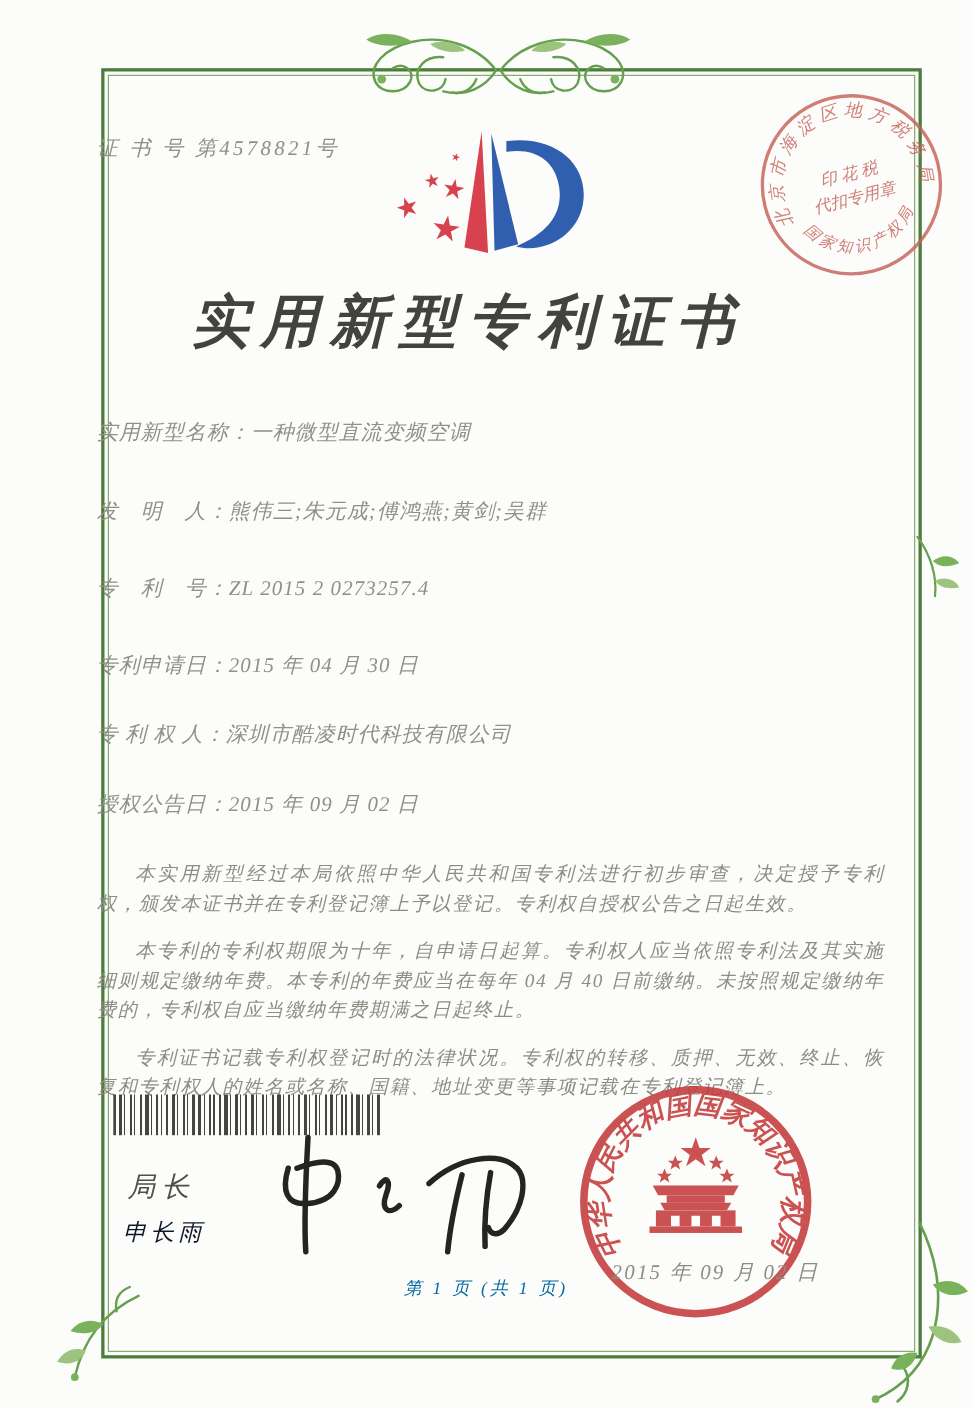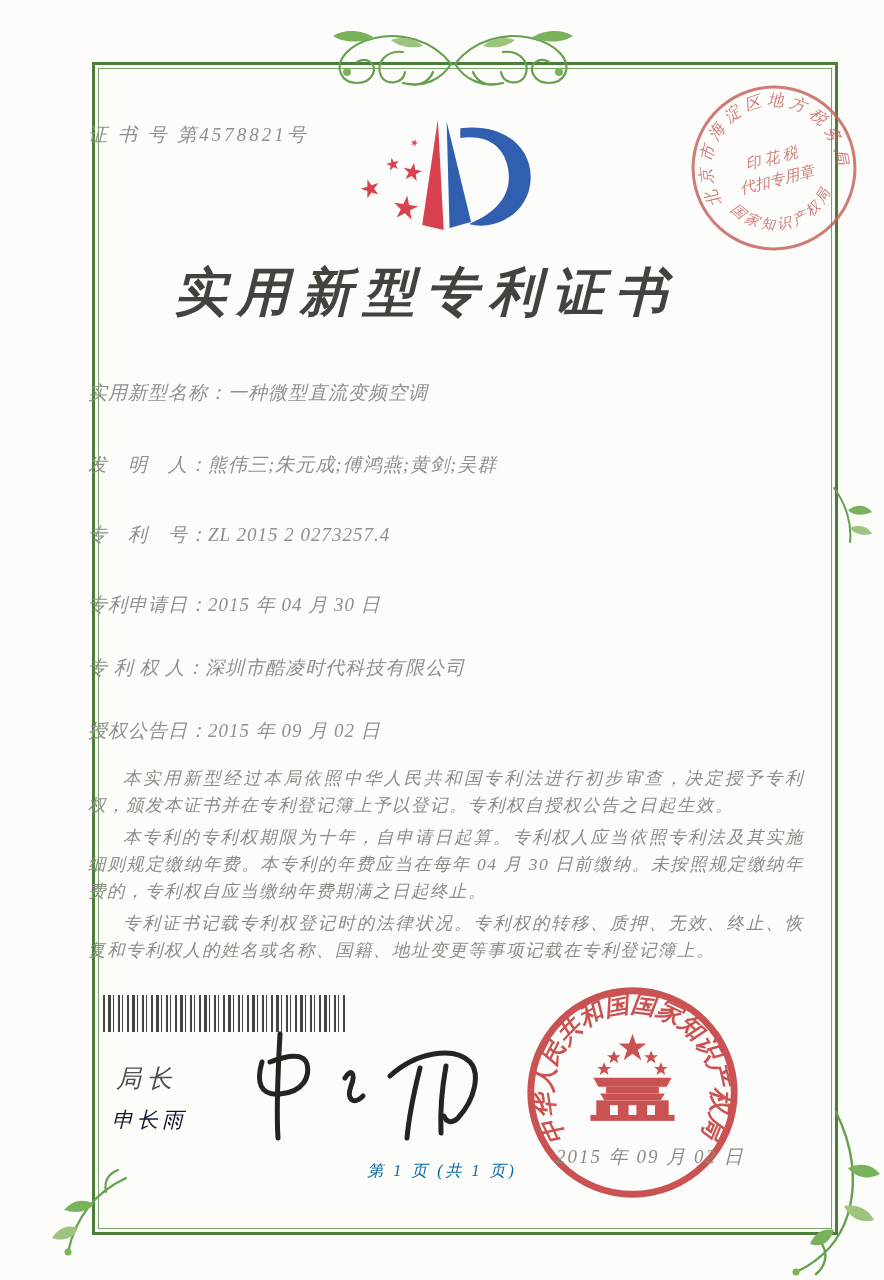--- a/index.html
+++ b/index.html
@@ -35,21 +35,21 @@
     position:absolute;left:88px;width:716px;
     font-size:19px;color:#90908a;letter-spacing:1px;white-space:nowrap;
   }
   .f0{top:380px}.f1{top:452px}.f2{top:522px}.f3{top:592px}.f4{top:655px}.f5{top:718px}
   
   .body-text{
     position:absolute;left:88px;top:765px;width:716px;
     font-size:17.5px;line-height:27px;color:#8d8d85;
     text-align:justify;letter-spacing:1.5px;
   }
-  .body-text p{margin:0 0 5px 0;text-indent:2em;}
+  .body-text p{margin:16px 0 5px 0;text-indent:2em;}
   
   .barcode{
     position:absolute;left:103px;top:995px;width:244px;height:37px;
     background:repeating-linear-gradient(90deg,
       #2c2c28 0 2px,transparent 2px 5px,
       #2c2c28 5px 8px,transparent 8px 10px,
       #2c2c28 10px 11px,transparent 11px 15px,
       #2c2c28 15px 17px,transparent 17px 19px,
       #2c2c28 19px 20px,transparent 20px 24px);
     opacity:.88;
@@ -128,21 +128,21 @@
 
   <div class="field f1"><span>发　明　人：</span><span>熊伟三;朱元成;傅鸿燕;黄剑;吴群</span></div>
   <div class="field f0"><span>实用新型名称：</span><span>一种微型直流变频空调</span></div>
   <div class="field f2"><span>专　利　号：</span><span>ZL 2015 2 0273257.4</span></div>
   <div class="field f3"><span>专利申请日：</span><span>2015 年 04 月 30 日</span></div>
   <div class="field f4"><span>专 利 权 人：</span><span>深圳市酷凌时代科技有限公司</span></div>
   <div class="field f5"><span>授权公告日：</span><span>2015 年 09 月 02 日</span></div>
 
   <div class="body-text">
     <p>本实用新型经过本局依照中华人民共和国专利法进行初步审查，决定授予专利权，颁发本证书并在专利登记簿上予以登记。专利权自授权公告之日起生效。</p>
-    <p>本专利的专利权期限为十年，自申请日起算。专利权人应当依照专利法及其实施细则规定缴纳年费。本专利的年费应当在每年 04 月 30 日前缴纳。未按照规定缴纳年费的，专利权自应当缴纳年费期满之日起终止。</p>
+    <p>本专利的专利权期限为十年，自申请日起算。专利权人应当依照专利法及其实施细则规定缴纳年费。本专利的年费应当在每年 04 月 40 日前缴纳。未按照规定缴纳年费的，专利权自应当缴纳年费期满之日起终止。</p>
     <p>专利证书记载专利权登记时的法律状况。专利权的转移、质押、无效、终止、恢复和专利权人的姓名或名称、国籍、地址变更等事项记载在专利登记簿上。</p>
   </div>
 
   <div class="barcode"></div>
 
   <div class="sig-title">局长</div>
   <div class="sig-name">申长雨</div>
 
   <svg class="signature" width="230" height="115" viewBox="0 0 230 115">
     <g fill="none" stroke="#26241f" stroke-width="5" stroke-linecap="round" stroke-linejoin="round">

